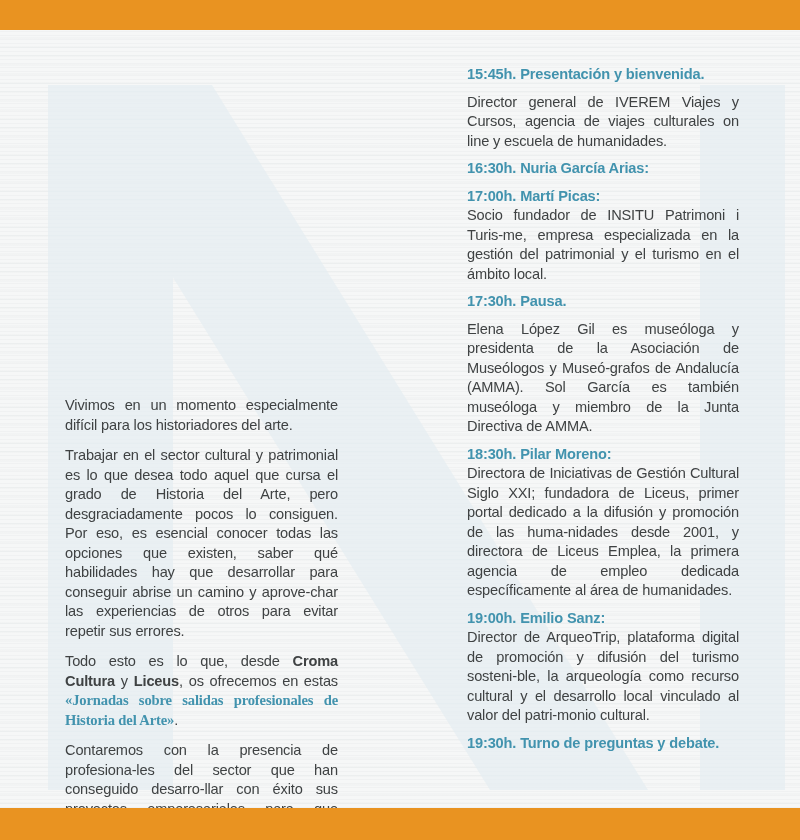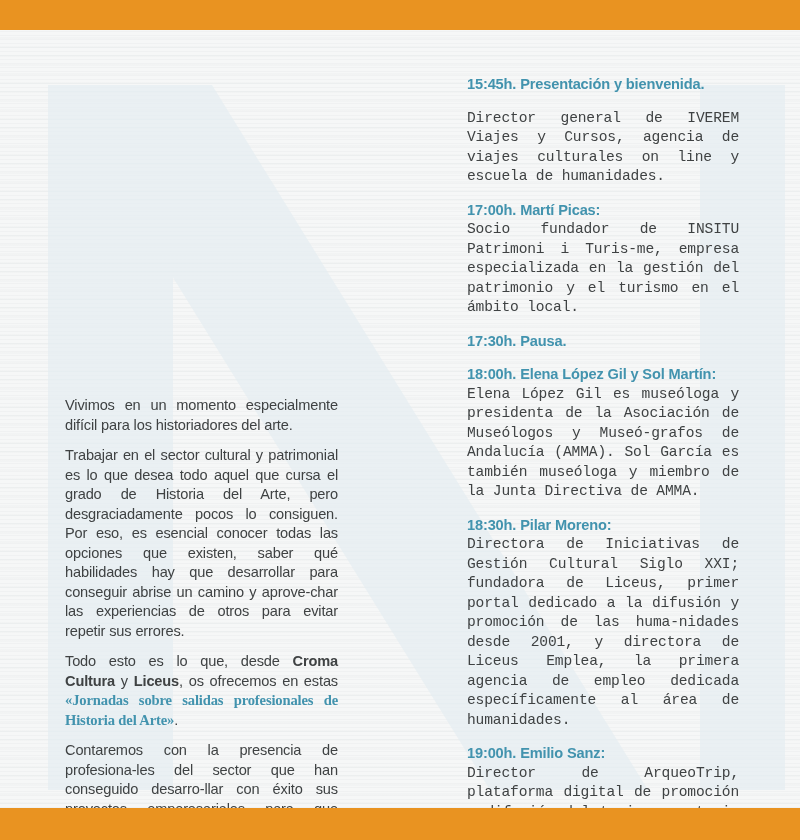--- a/index.html
+++ b/index.html
@@ -69,27 +69,27 @@
   .schedule-col {
     position: absolute;
     left: 467px;
     top: 61px;
     width: 272px;
     color: var(--body, #3f4243);
     font-size: 14.6px;
     line-height: 19.5px;
     letter-spacing: -0.15px;
   }
-  .slot { margin: 14px 0 8px 0; }
+  .slot { margin: 4px 0 8px 0; }
   .slot-heading {
     color: var(--heading, #4293ae);
     font-weight: bold;
     text-align: left;
   }
-  .slot-body { text-align: justify; font-family: Liberation Mono, monospace; }
+  .slot-body { text-align: justify; }
 </style>
 </head>
 <body>
 
 <div class="page">
   <div class="texture"></div>
 
   <svg class="watermark" viewBox="0 0 800 840" xmlns="http://www.w3.org/2000/svg" aria-hidden="true">
     <path d="M48 85 H173 V790 H48 Z  M54 85 H212 L648 790 H490 Z  M700 85 H785 V790 H700 Z"></path>
   </svg>
@@ -104,30 +104,30 @@
     </div>
 
   <div class="schedule-col" id="schedule-col">
       <div class="slot">
         <div class="slot-heading">15:45h. Presentación y bienvenida.</div>
       </div>
       <div class="slot">
         <div class="slot-body">Director general de IVEREM Viajes y Cursos, agencia de viajes culturales on line y escuela de humanidades.</div>
       </div>
       <div class="slot">
+        <div class="slot-heading">16:30h. Nuria García Arias:</div>
       </div>
       <div class="slot">
         <div class="slot-heading">17:00h. Martí Picas:</div>
-        <div class="slot-body">Socio fundador de INSITU Patrimoni i Turis-me, empresa especializada en la gestión del patrimonio y el turismo en el ámbito local.</div>
+        <div class="slot-body">Socio fundador de INSITU Patrimoni i Turis-me, empresa especializada en la gestión del patrimonial y el turismo en el ámbito local.</div>
       </div>
       <div class="slot">
         <div class="slot-heading">17:30h. Pausa.</div>
       </div>
       <div class="slot">
-        <div class="slot-heading">18:00h. Elena López Gil y Sol Martín:</div>
         <div class="slot-body">Elena López Gil es museóloga y presidenta de la Asociación de Museólogos y Museó-grafos de Andalucía (AMMA). Sol García es también museóloga y miembro de la Junta Directiva de AMMA.</div>
       </div>
       <div class="slot">
         <div class="slot-heading">18:30h. Pilar Moreno:</div>
         <div class="slot-body">Directora de Iniciativas de Gestión Cultural Siglo XXI; fundadora de Liceus, primer portal dedicado a la difusión y promoción de las huma-nidades desde 2001, y directora de Liceus Emplea, la primera agencia de empleo dedicada específicamente al área de humanidades.</div>
       </div>
       <div class="slot">
         <div class="slot-heading">19:00h. Emilio Sanz:</div>
         <div class="slot-body">Director de ArqueoTrip, plataforma digital de promoción y difusión del turismo sosteni-ble, la arqueología como recurso cultural y el desarrollo local vinculado al valor del patri-monio cultural.</div>
       </div>

